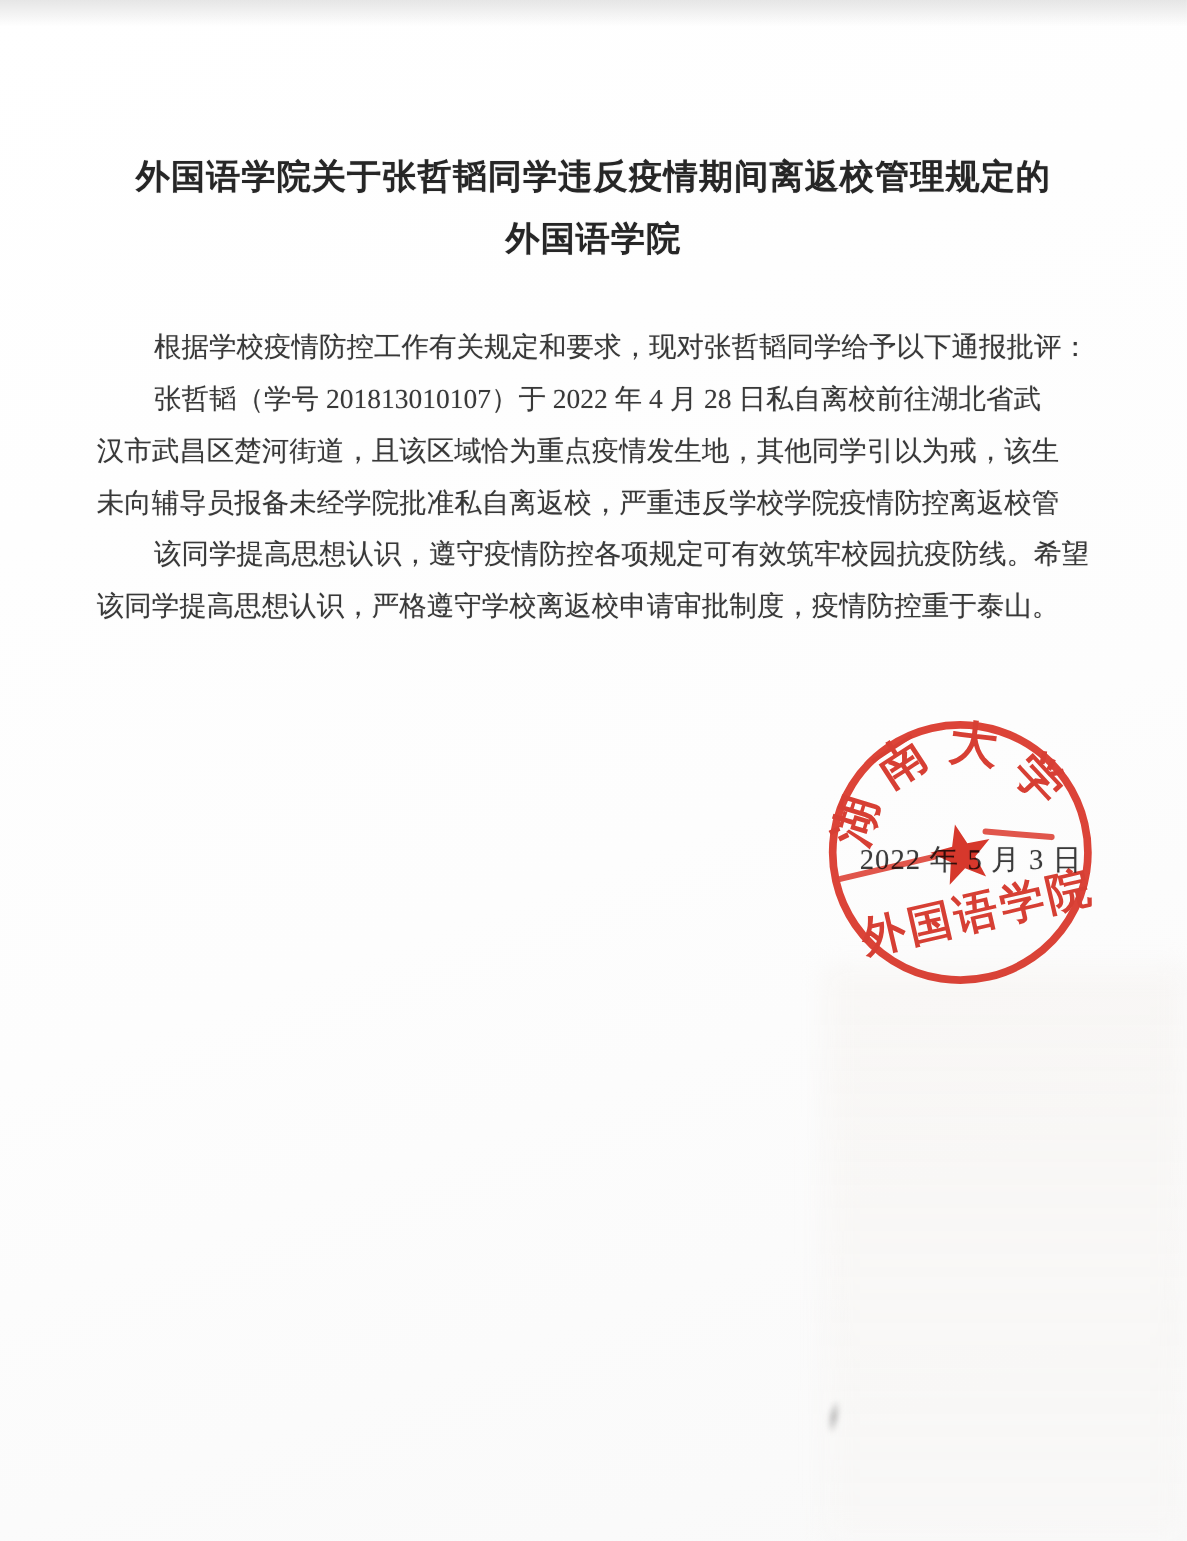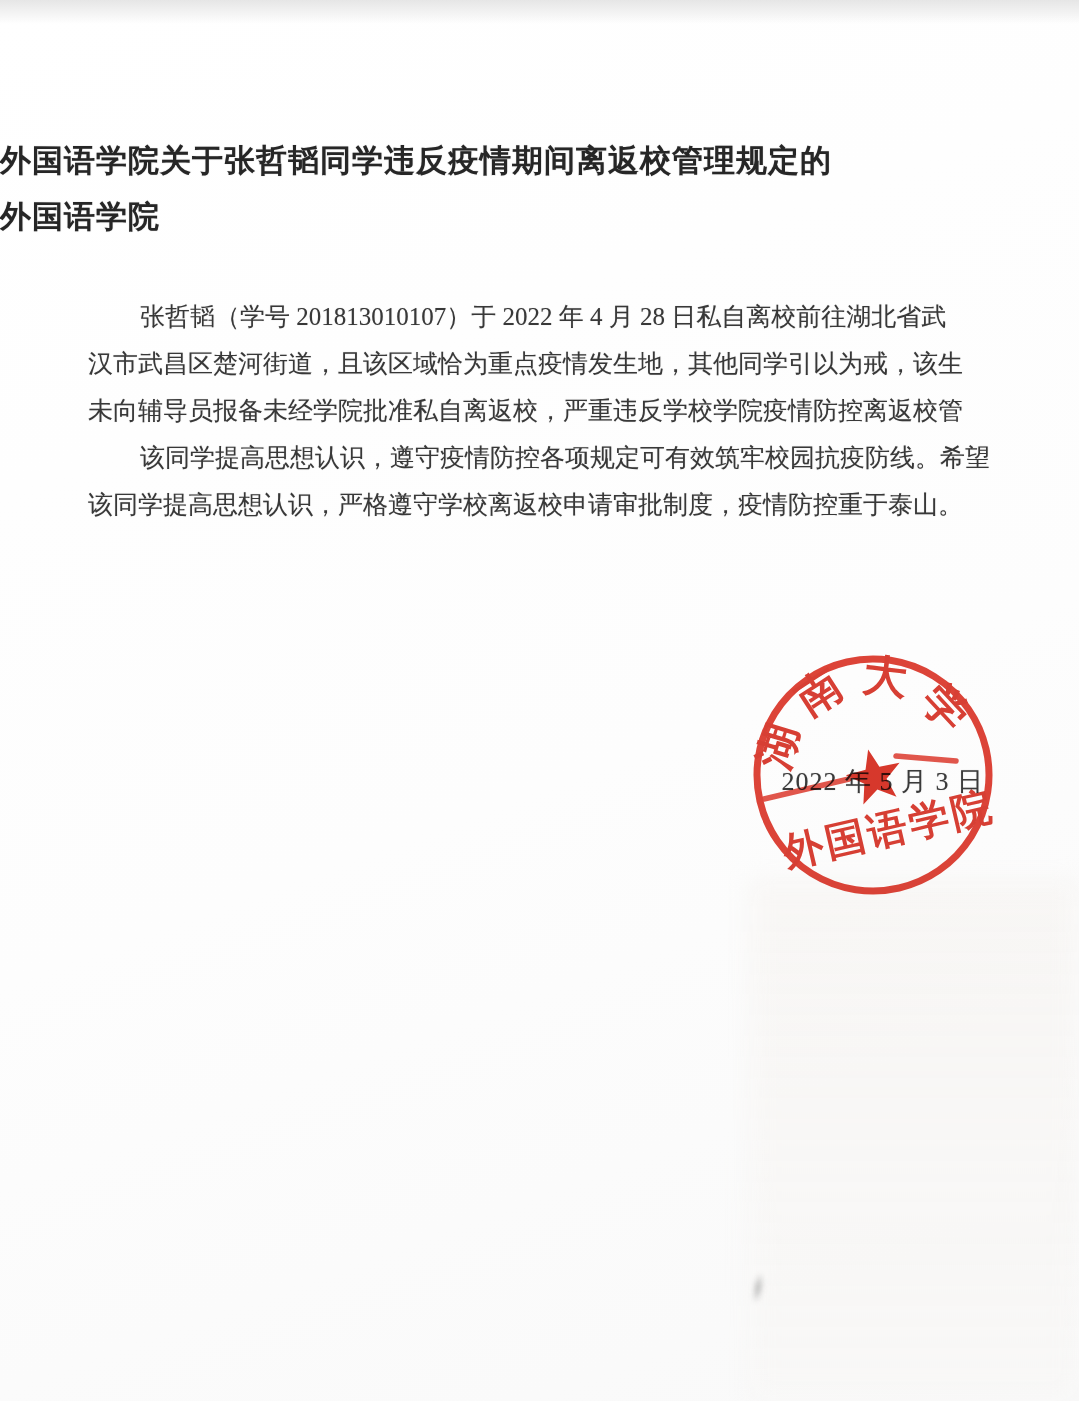--- a/index.html
+++ b/index.html
@@ -15,20 +15,21 @@
     position:absolute;top:0;left:0;right:0;height:24px;
     background:linear-gradient(180deg,rgba(205,205,205,0.5),rgba(255,255,255,0));
   }
   .photo-right-shade{
     position:absolute;top:880px;right:0;width:330px;height:520px;
     background:linear-gradient(180deg,rgba(243,239,235,0.40),rgba(247,245,242,0.30));
     filter:blur(12px);
   }
   .doc-title{
     position:absolute;top:133px;left:0;width:100%;
+    text-align:center;
     font-size:31px;line-height:56px;
     font-weight:bold;color:#262626;
     letter-spacing:1px;
     text-shadow:0 0 1px rgba(40,40,40,0.35);
     white-space:nowrap;
   }
   .doc-body{
     position:absolute;left:88px;top:293px;width:905px;
     font-size:25px;line-height:47px;color:#383838;
     text-shadow:0 0 1px rgba(55,55,55,0.30);
@@ -79,20 +80,21 @@
 
   <div class="photo-top-shade"></div>
   <div class="photo-right-shade"></div>
 
   <header class="doc-title">
     <div class="title-line">外国语学院关于张哲韬同学违反疫情期间离返校管理规定的</div>
     <div class="title-line">外国语学院</div>
   </header>
 
   <main class="doc-body">
+    <div class="body-line indent">根据学校疫情防控工作有关规定和要求，现对张哲韬同学给予以下通报批评：</div>
     <div class="body-line indent">张哲韬（学号 201813010107）于 2022 年 4 月 28 日私自离校前往湖北省武</div>
     <div class="body-line">汉市武昌区楚河街道，且该区域恰为重点疫情发生地，其他同学引以为戒，该生</div>
     <div class="body-line">未向辅导员报备未经学院批准私自离返校，严重违反学校学院疫情防控离返校管</div>
     <div class="body-line indent">该同学提高思想认识，遵守疫情防控各项规定可有效筑牢校园抗疫防线。希望</div>
     <div class="body-line">该同学提高思想认识，严格遵守学校离返校申请审批制度，疫情防控重于泰山。</div>
   </main>
 
   <div class="sig-date">2022 年 5 月 3 日</div>
 
   <div class="stamp">

